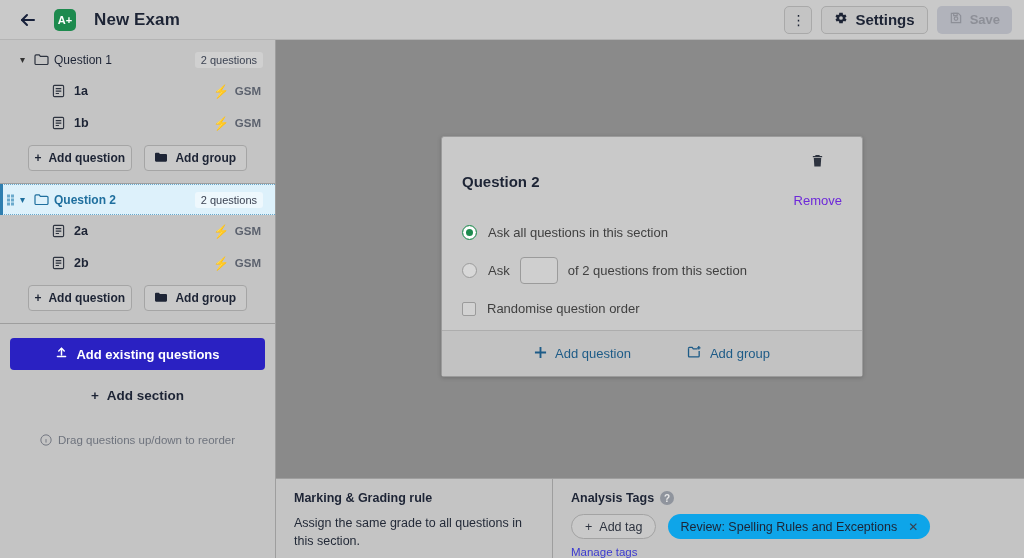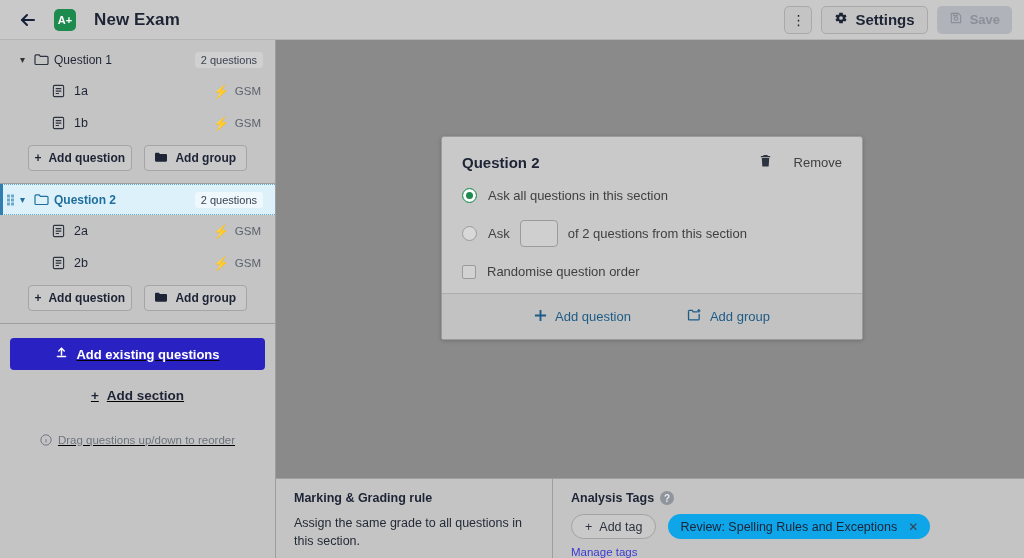--- a/index.html
+++ b/index.html
@@ -86,36 +86,37 @@
   .group-row.selected .group-label { color: #1f6f9e; font-weight: bold; }
   .count-badge {
     margin-left: auto; font-size: 11px; color: #3b4252;
     background: #d0d0d0; border-radius: 3px; padding: 2px 6px;
   }
   .group-row.selected .count-badge { background: #eef8fd; color: #3b4252; }
 
   .q-row {
     height: 32px; display: flex; align-items: center; padding: 0 14px 0 52px;
     cursor: pointer;
+    font-weight: bold;
   }
   .doc-icon { width: 22px; display: flex; align-items: center; }
   .q-label { font-size: 12.5px; color: #1d2435; }
   .q-meta { margin-left: auto; display: flex; align-items: center; gap: 5px; }
   .bolt { color: #3a3f4c; font-size: 13px; line-height: 1; }
   .gsm { font-size: 11.5px; color: #5c626e; }
 
   .row-actions { display: flex; gap: 12px; padding: 6px 28px 12px 28px; }
   .ghost-btn {
     flex: 1; height: 26px; border: 1px solid #a5a5a5; border-radius: 4px;
     background: #c9c9c9; display: flex; align-items: center; justify-content: center;
     gap: 7px; font-size: 12px; color: #1d2435; cursor: pointer; font-weight: 600;
   }
   .sep { height: 1px; background: #9e9e9e; margin: 0; }
 
-  .sidebar-footer { padding: 14px 10px 0 10px; text-decoration: underline; }
+  .sidebar-footer { padding: 14px 10px 0 10px; }
   .primary-btn {
     width: 100%; height: 32px; border: none; border-radius: 4px;
     background: #2a21c2; color: #fff; font-size: 13px; font-weight: bold;
     display: flex; align-items: center; justify-content: center; gap: 8px;
     cursor: pointer;
   }
   .link-btn {
     width: 100%; height: 34px; margin-top: 8px;
     display: flex; align-items: center; justify-content: center; gap: 8px;
     font-size: 13.5px; font-weight: bold; color: #1d2435; cursor: pointer;
@@ -132,21 +133,21 @@
   .card {
     position: absolute; left: 165px; top: 96px; width: 422px;
     background: #c9c9c9; border: 1px solid #9b9b9b; border-radius: 3px;
     box-shadow: 0 1px 4px rgba(0,0,0,.18);
   }
   .card-body { padding: 17px 20px 14px 20px; }
   .card-head { display: flex; align-items: center; }
   .card-title { font-size: 15px; font-weight: bold; color: #1d2435; }
   .remove-btn {
     margin-left: auto; display: flex; align-items: center; gap: 22px;
-    font-size: 13px; color: #404040; cursor: pointer;
+    font-size: 13px; color: #6d28d9; cursor: pointer; flex-direction: column;
   }
   .opt-row { display: flex; align-items: center; margin-top: 17px; }
   .radio {
     width: 15px; height: 15px; border-radius: 50%;
     border: 1.6px solid #9b9b9b; background: #d8d8d8; flex: 0 0 auto;
   }
   .radio.checked {
     border-color: #1d8a4e; background: #ffffff;
     box-shadow: inset 0 0 0 3px #ffffff, inset 0 0 0 8px #1d8a4e;
   }

